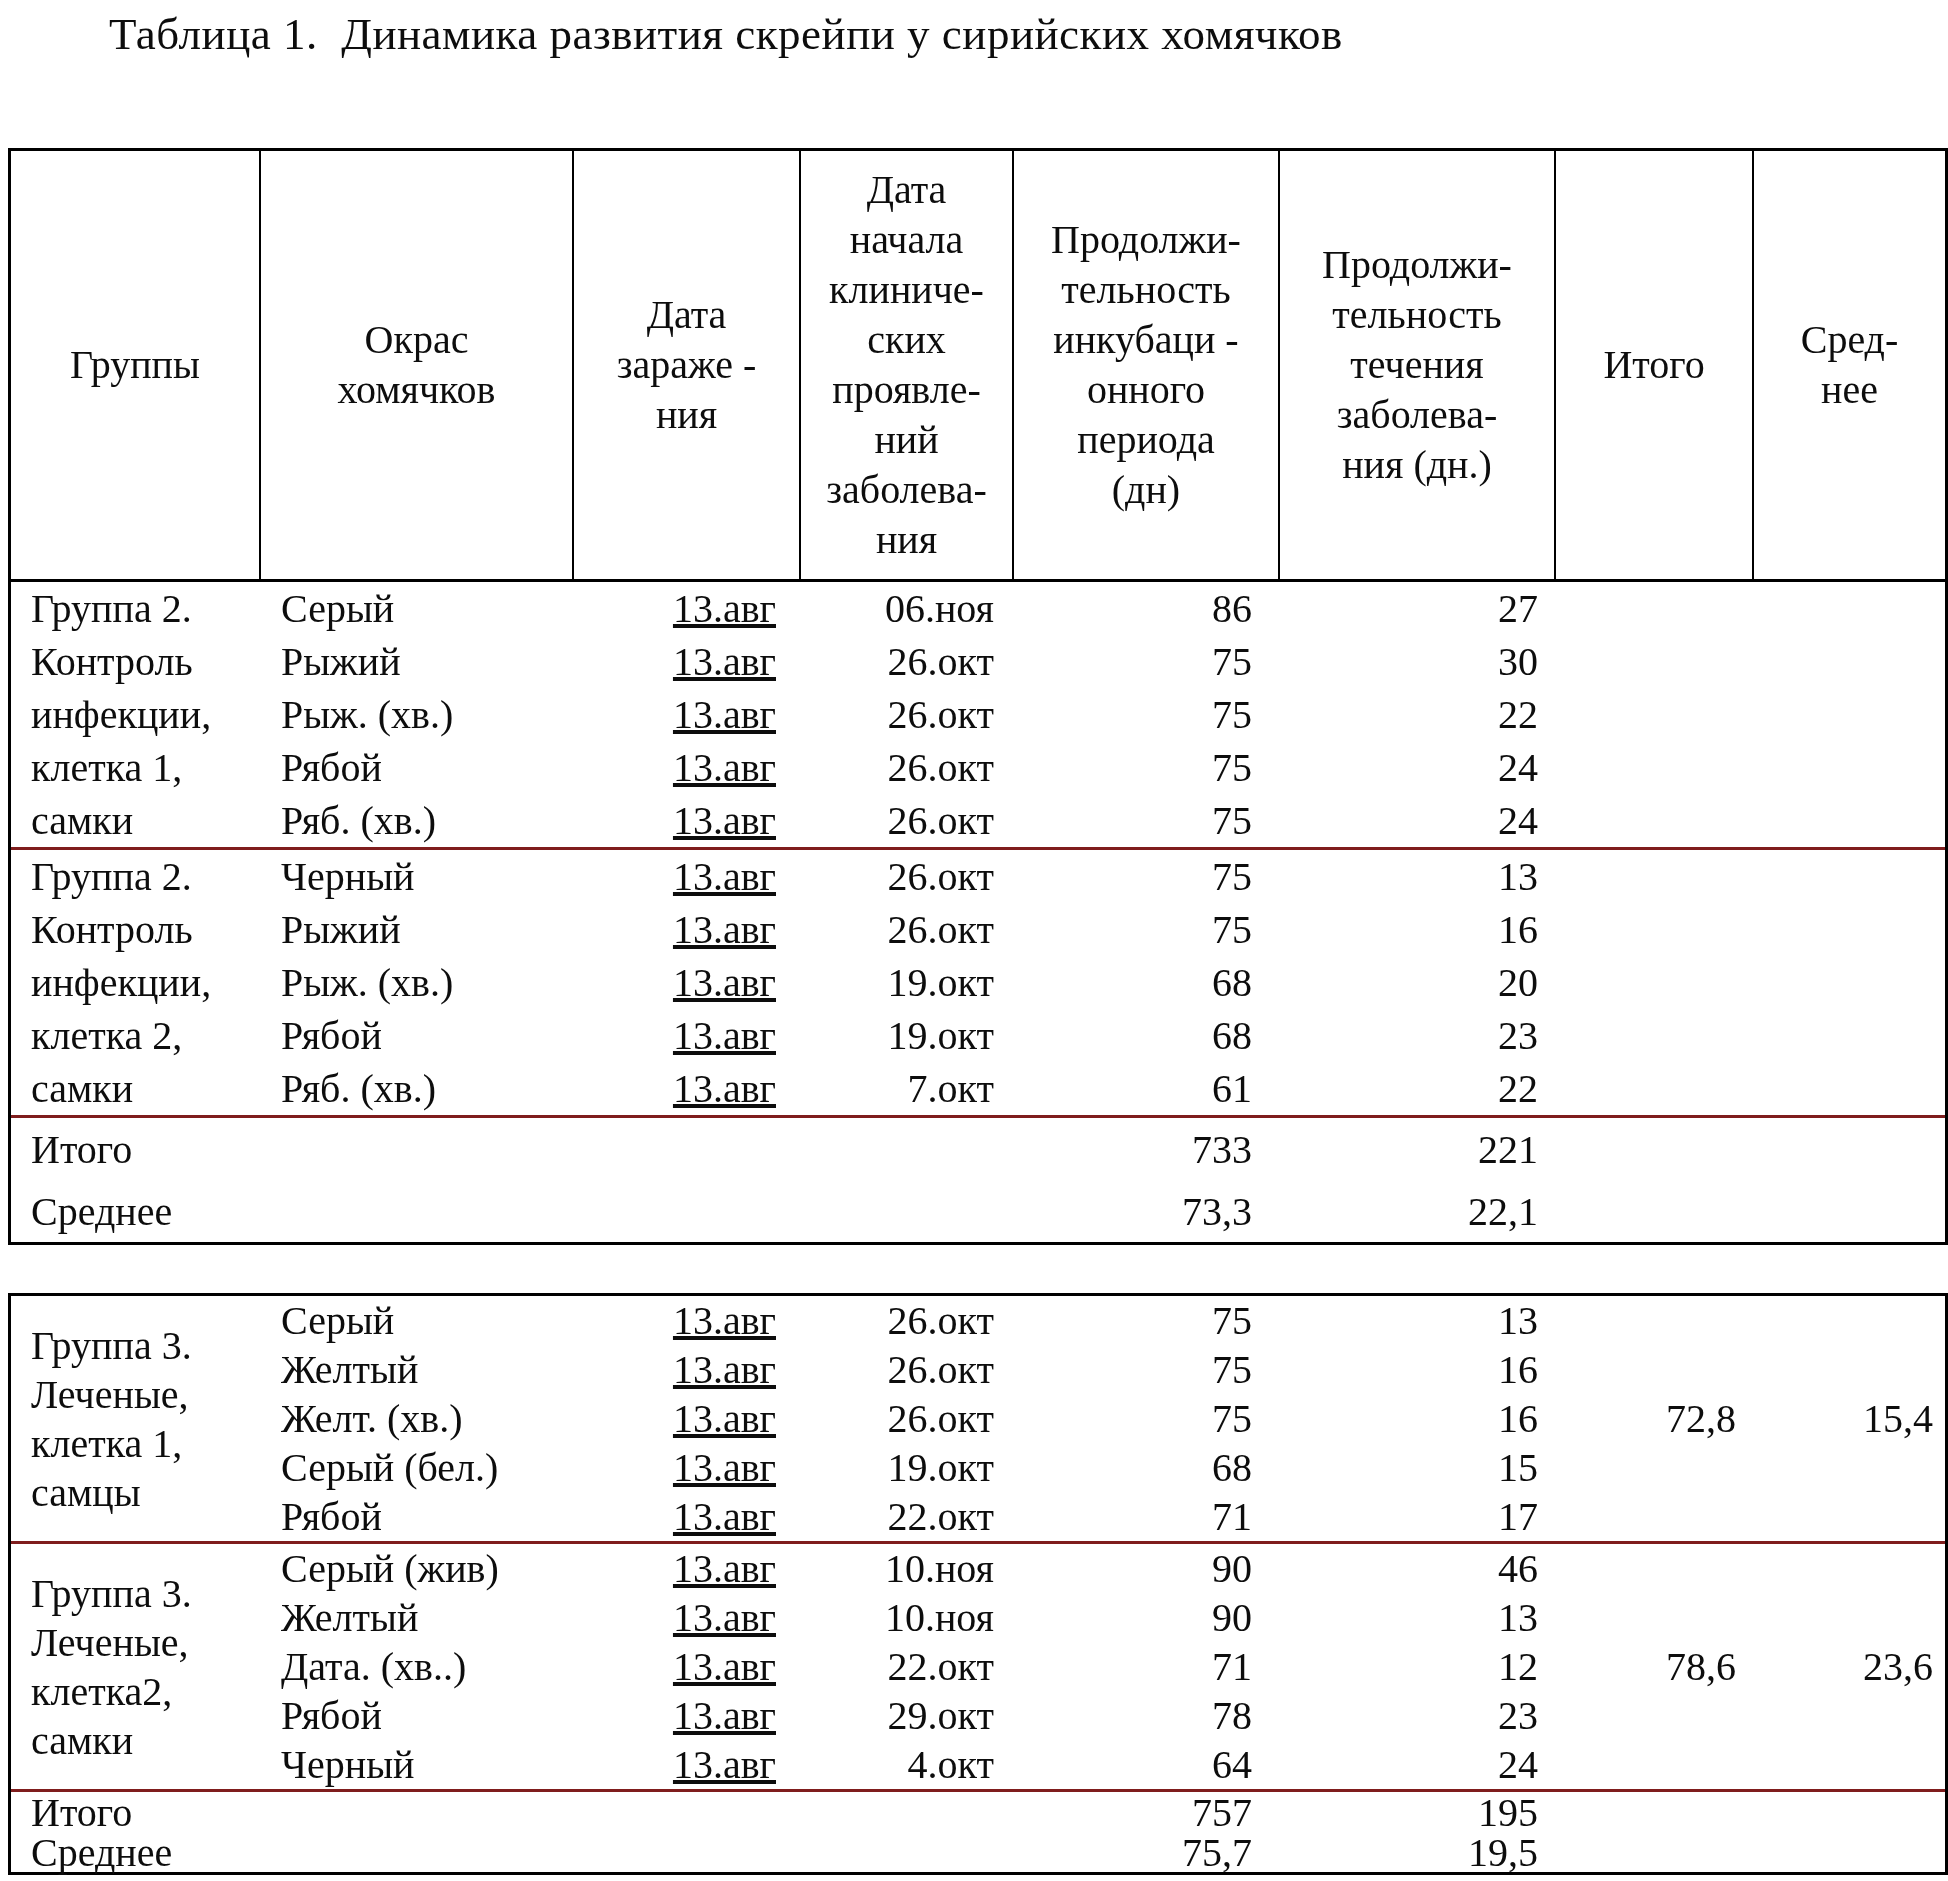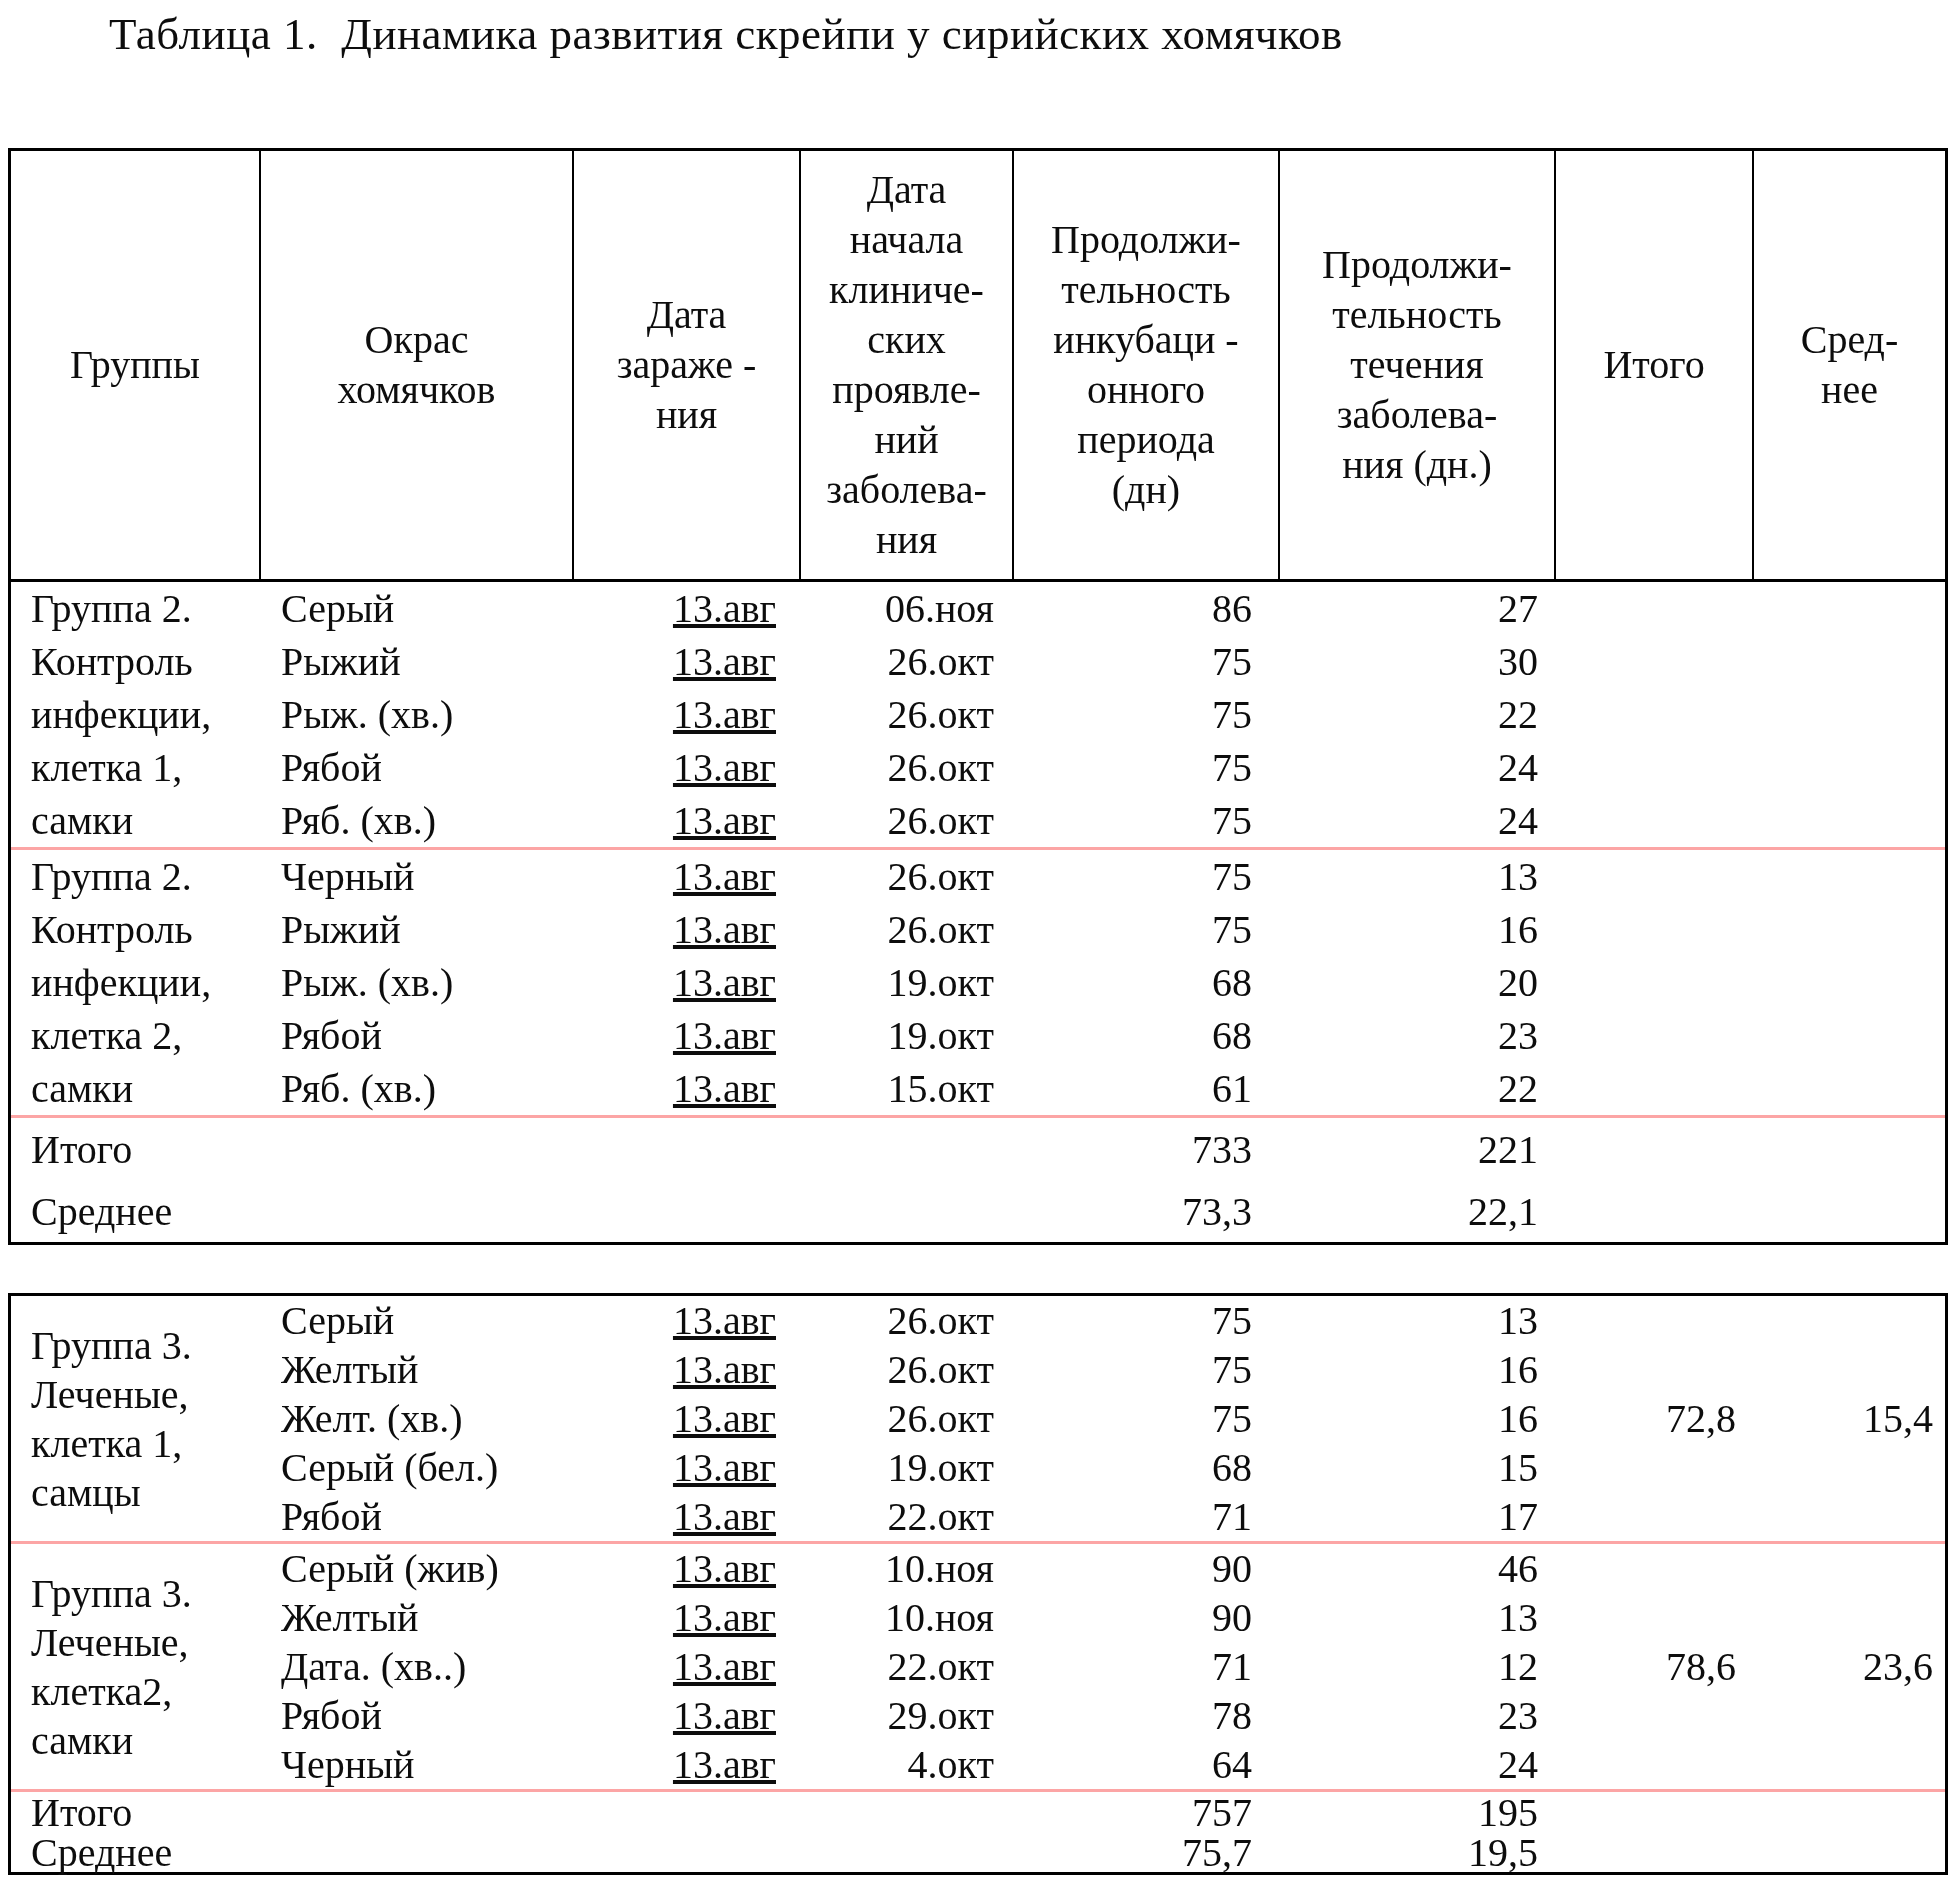--- a/index.html
+++ b/index.html
@@ -35,21 +35,21 @@
     display:flex;align-items:center;justify-content:center;
     text-align:center;white-space:pre-line;line-height:50px;
     padding:0 4px;box-sizing:border-box;
   }
   .hcell:last-child{border-right:none;}
 
   
   .block{
     display:grid;grid-template-columns:var(--cols);
     grid-template-rows:repeat(5,var(--rh));
-    border-bottom:3px solid #fca5a5;
+    border-bottom:3px solid #7f1d1d;
   }
   .glabel{
     grid-column:1;grid-row:1/span 5;
     display:flex;align-items:center;
     padding-left:20px;box-sizing:border-box;
     white-space:pre-line;line-height:var(--rh);
   }
   .gtotal{grid-column:7;grid-row:1/span 5;display:flex;align-items:center;justify-content:flex-end;padding-right:18px;box-sizing:border-box;}
   .gavg{grid-column:8;grid-row:1/span 5;display:flex;align-items:center;justify-content:flex-end;padding-right:12px;box-sizing:border-box;}
   .trow{display:contents;}
@@ -199,21 +199,21 @@
           <div class="cell c2">Рябой</div>
           <div class="cell c3">13.авг</div>
           <div class="cell c4">19.окт</div>
           <div class="cell c5">68</div>
           <div class="cell c6">23</div>
         </div>
 
         <div class="trow">
           <div class="cell c2">Ряб. (хв.)</div>
           <div class="cell c3">13.авг</div>
-          <div class="cell c4">15.окт</div>
+          <div class="cell c4">7.окт</div>
           <div class="cell c5">61</div>
           <div class="cell c6">22</div>
         </div>
       </div>
 
     <div class="summary">
       <div class="scell slabel r1">Итого</div>
       <div class="scell sv5 r1">733</div>
       <div class="scell sv6 r1">221</div>
       <div class="scell slabel r2">Среднее</div>

